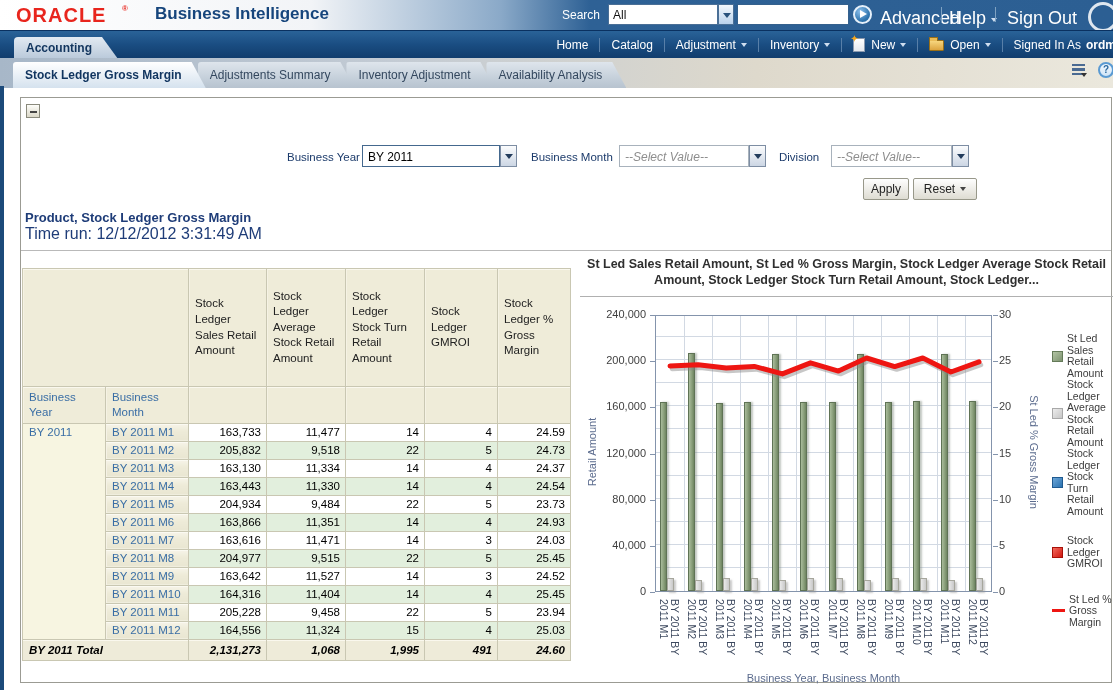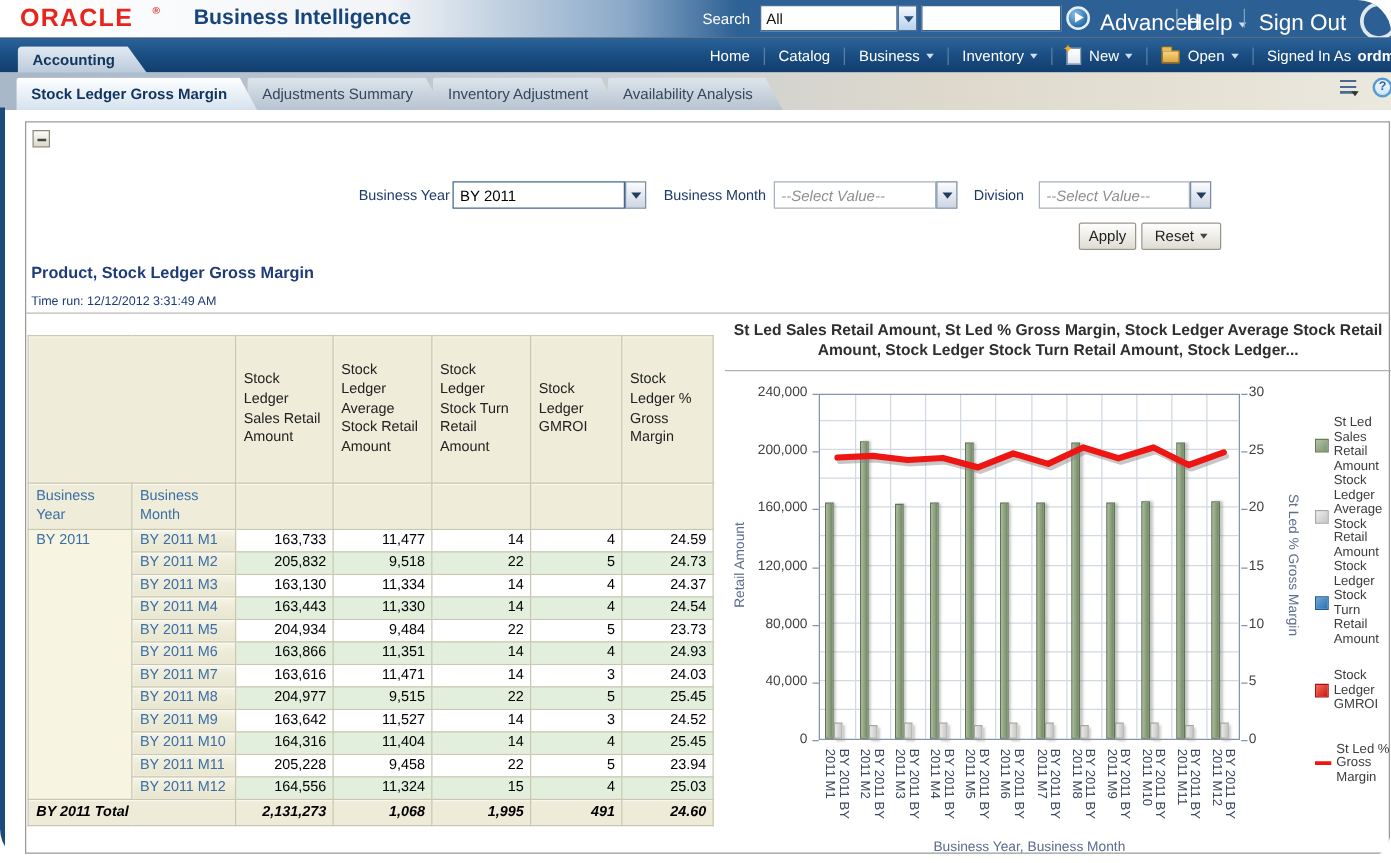--- a/index.html
+++ b/index.html
@@ -1,17 +1,17 @@
 <!DOCTYPE html>
 <html><head>
 <meta charset="utf-8">
 <style>
   * { margin:0; padding:0; box-sizing:border-box; }
   body { font-family:"Liberation Sans", sans-serif; background:#fff; }
-  #page { position:relative; width:1113px; height:690px; overflow:hidden; background:#fff;border-radius:27px; }
+  #page { position:relative; width:1113px; height:690px; overflow:hidden; background:#fff; }
 
   
   .row1 { position:absolute; left:0; top:0; width:1113px; height:30px;
     background:linear-gradient(90deg,#ffffff 0%,#f2f4f7 28%,#8aa9c8 45%,#2e6195 53%,#2c5f93 100%); }
   .logo { position:absolute; left:16px; top:4px; font-size:20px; font-weight:bold; color:#e8251d; letter-spacing:1px; }
   .logo-reg { position:absolute; left:122px; top:4px; font-size:8px; color:#e8251d; font-weight:bold; }
   .product { position:absolute; left:155px; top:4px; font-size:17px; font-weight:bold; color:#16457c; }
   .search-label { position:absolute; left:562px; top:8px; color:#fff; font-size:12px; }
   .scope-box { position:absolute; left:608px; top:4px; width:110px; height:21px; background:#fff;
     border:1px solid #4a6f96; font-size:12px; color:#111; padding:3px 4px; cursor:default; }
@@ -87,21 +87,21 @@
   .farrow { position:absolute; width:17px; height:22px; background:linear-gradient(180deg,#fbfcfd,#ccd6e4);
     border:1px solid #7d8da3; }
   .farrow i { position:absolute; left:4px; top:8px; width:0; height:0;
     border-left:4.5px solid transparent; border-right:4.5px solid transparent; border-top:5px solid #223c5c; }
   .btn { position:absolute; height:22px; font-size:12px; color:#222; text-align:center;
     background:linear-gradient(180deg,#fefefe,#dedcd2); border:1px solid #98988a; border-radius:2px; padding-top:3px; }
   .caret-dark { display:inline-block; width:0; height:0; margin-left:5px; vertical-align:2px;
     border-left:3.5px solid transparent; border-right:3.5px solid transparent; border-top:4px solid #444; }
 
   .report-title { position:absolute; left:4px; top:112px; font-size:13px; font-weight:bold; color:#1e3c78; }
-  .time-run { position:absolute; left:4px; top:138px; font-size:10px; color:#1e3c78; }
+  .time-run { position:absolute; left:4px; top:127px; font-size:16px; color:#1e3c78; }
   .content-hr { position:absolute; left:0; top:152px; width:100%; height:1px; background:#b9b9b9; }
 
   
   .pivot { position:absolute; left:1px; top:170px; border-collapse:collapse; font-size:11.5px; color:#000;
     border:1px solid #a9a796; }
   .pivot td, .pivot th { border:1px solid #c9c7b2; }
   .pivot th { font-weight:normal; text-align:left; }
   .mhead { background:#efecd9; color:#222; vertical-align:middle; padding:4px 6px; line-height:1.35;
     box-shadow:inset 0 1px 0 #faf8ee, inset 1px 0 0 #f5f2e4; }
   .dhead { background:#efecd9; color:#3a6ea5; vertical-align:top; padding:3px 6px; line-height:1.3; height:34px;
@@ -178,21 +178,21 @@
   </div>
 
   <div class="row2">
     <div class="acct-tab">Accounting</div>
     <div class="nav-links">
       <span class="nlink">Home</span>
       <span class="vsep2"></span>
       <span class="nlink">Catalog</span>
       <span class="vsep2"></span>
       <span class="nlink">
-          <span>Business</span>
+          <span>Adjustment</span>
           <span class="caret-light"></span>
         </span>
       <span class="vsep2"></span>
       <span class="nlink">
           <span>Inventory</span>
           <span class="caret-light"></span>
         </span>
       <span class="vsep2"></span>
       <span class="nlink">
           <span class="new-icon"></span>

